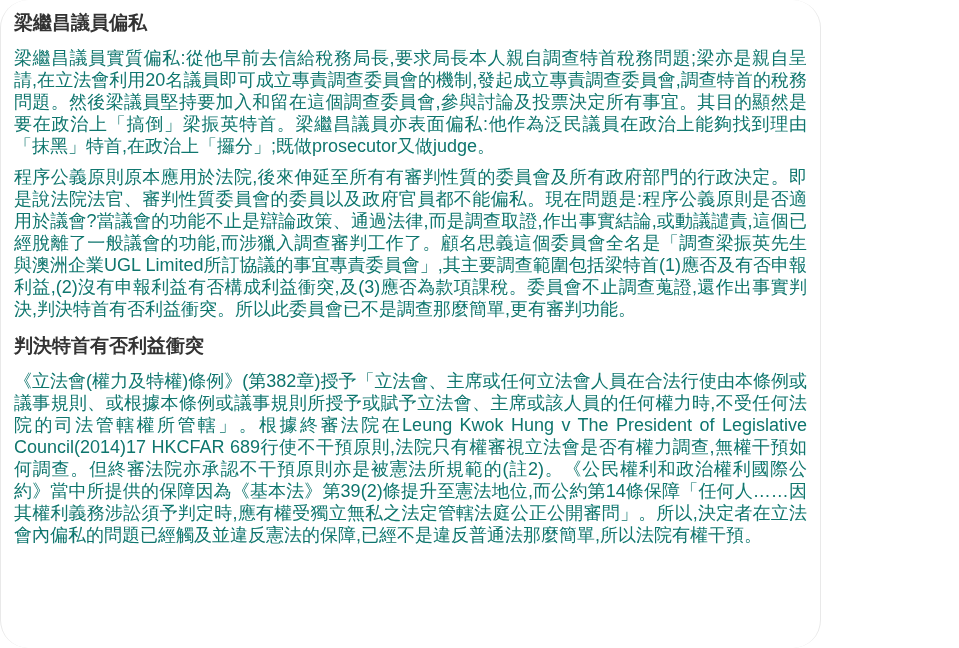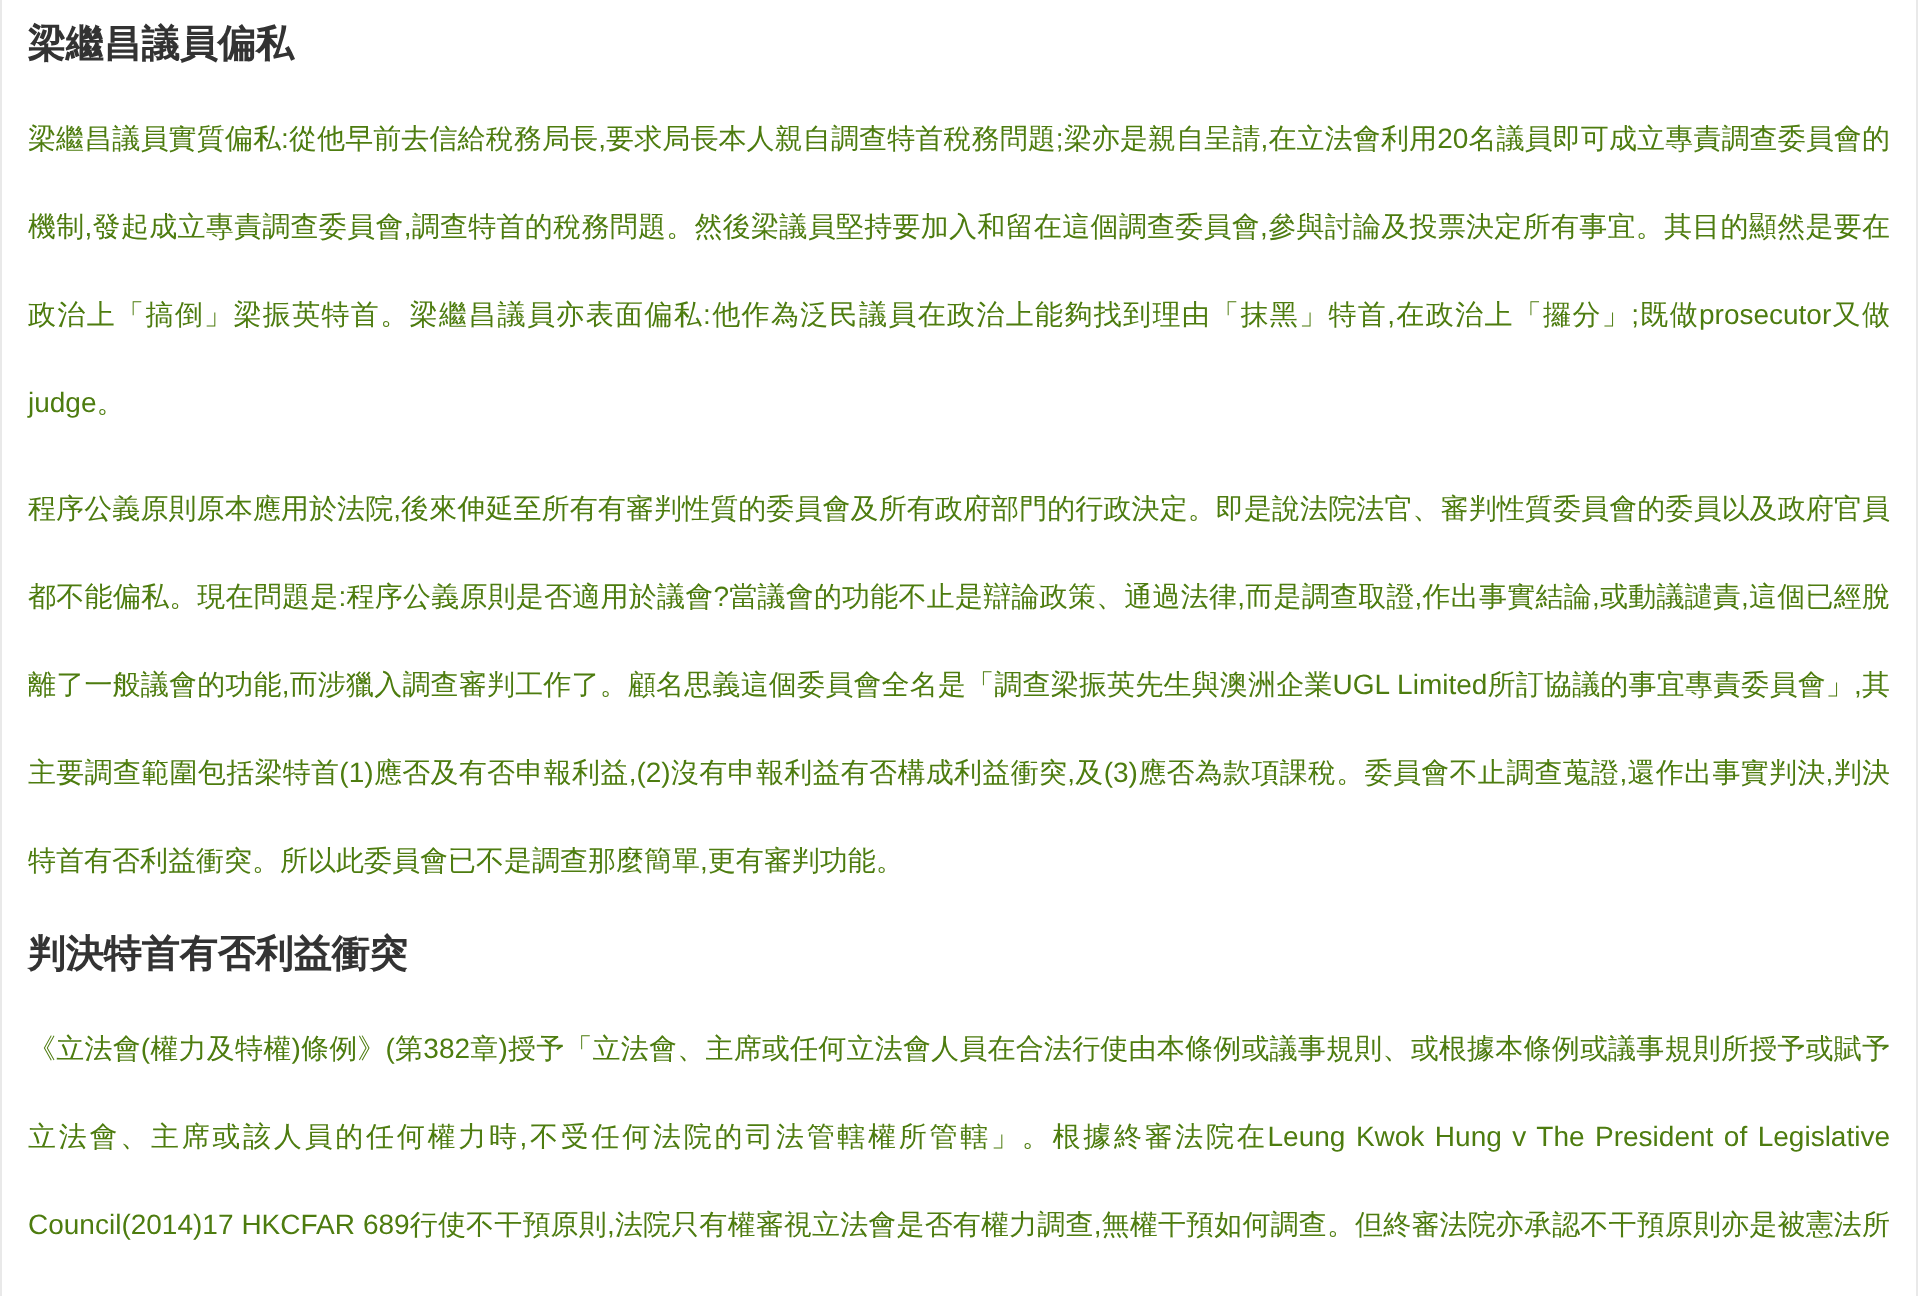--- a/index.html
+++ b/index.html
@@ -7,42 +7,43 @@
     padding: 0;
   }
   body {
     width: 959px;
     height: 648px;
     background: #ffffff;
     overflow: hidden;
   }
   .page {
     box-sizing: border-box;
-    width: 959px;
+    width: 821px;
     height: 648px;
     padding: 6px 13px 0 13px;
     border-left: 1px solid #e9e9e9;
     border-right: 1px solid #e9e9e9;
     background: #ffffff;
     font-family: "Liberation Sans", "DejaVu Sans", sans-serif;
     color: #333333;
+    border-radius: 28px;
   }
   .heading {
     font-size: 19px;
     font-weight: bold;
     line-height: 33px;
     margin: 0 0 8px 0;
     color: #333333;
   }
   .para {
-    font-size: 14px;
-    line-height: 44px;
+    font-size: 18px;
+    line-height: 22px;
     margin: 0 0 9px 0;
     text-align: justify;
-    color: #4d7c0f;
+    color: #0f766e;
     letter-spacing: 0;
   }
 </style>
 </head>
 <body>
 
 <div class="page">
   <h2 class="heading">梁繼昌議員偏私</h2>
 
   <p class="para">梁繼昌議員實質偏私:從他早前去信給稅務局長,要求局長本人親自調查特首稅務問題;梁亦是親自呈請,在立法會利用20名議員即可成立專責調查委員會的機制,發起成立專責調查委員會,調查特首的稅務問題。然後梁議員堅持要加入和留在這個調查委員會,參與討論及投票決定所有事宜。其目的顯然是要在政治上「搞倒」梁振英特首。梁繼昌議員亦表面偏私:他作為泛民議員在政治上能夠找到理由「抹黑」特首,在政治上「攞分」;既做prosecutor又做judge。</p>

